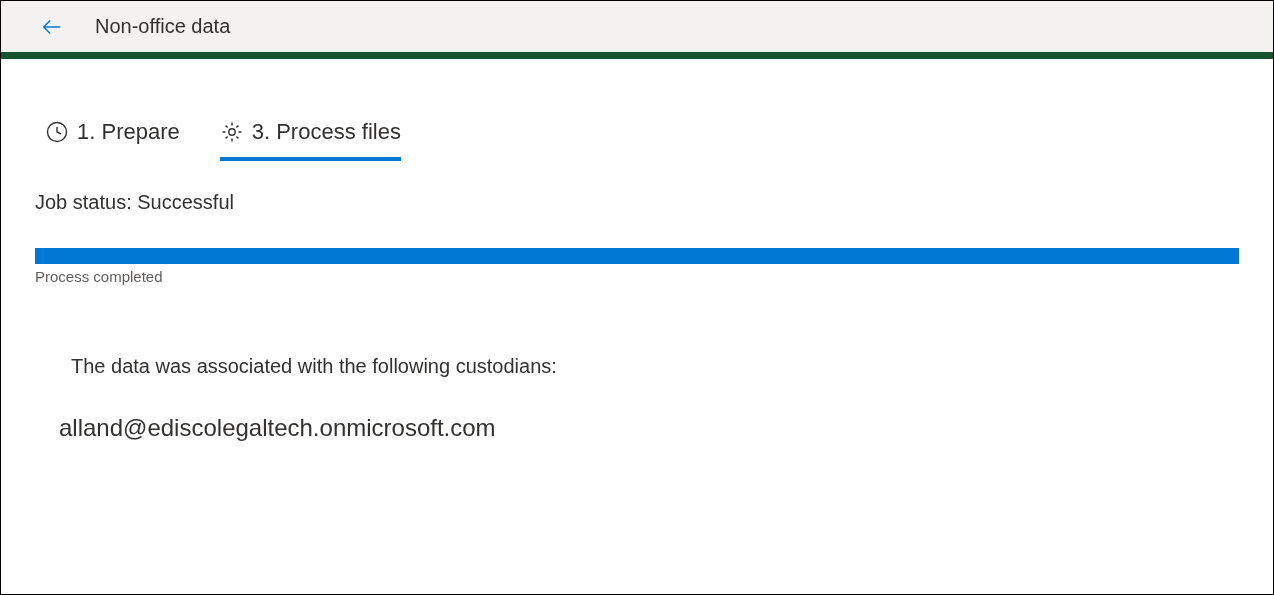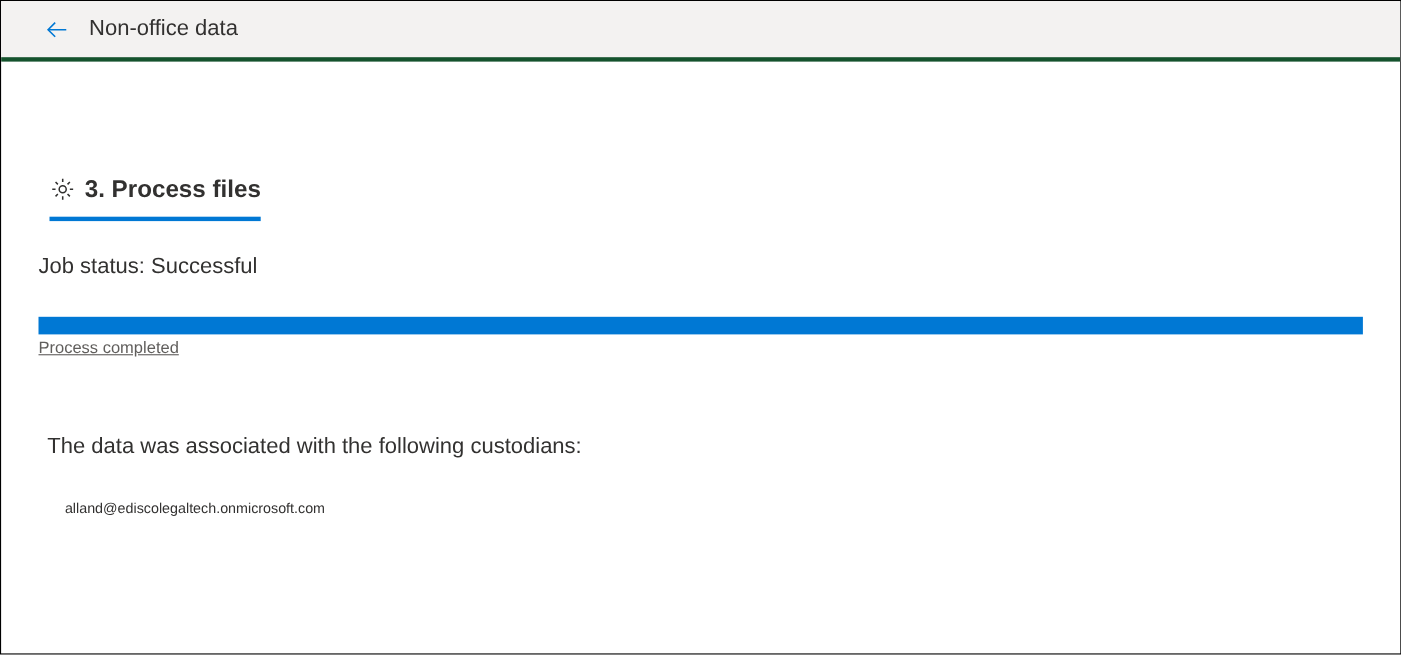--- a/index.html
+++ b/index.html
@@ -10,22 +10,22 @@
       border: 1px solid #000;
       background: #fff;
       color: #323130;
       overflow: hidden;
     }
     .header {
       background: #f3f2f1;
       display: flex;
       align-items: center;
       padding: 14px 20px 14px 40px;
-      gap: 18px;
-      border-bottom: 4px solid #14532d;
+      gap: 32px;
+      border-bottom: 7px solid #14532d;
     }
     .back-arrow {
       display: inline-flex;
       align-items: center;
       justify-content: center;
       cursor: pointer;
       color: #0078d4;
     }
     .header-title {
       font-size: 20px;
@@ -45,23 +45,22 @@
       align-items: center;
       gap: 8px;
       font-size: 22px;
       font-weight: 400;
       color: #323130;
       padding-bottom: 12px;
       cursor: pointer;
       border-bottom: 4px solid transparent;
     }
     .tab.active {
-      font-weight: 700;
+      font-weight: 400;
       border-bottom: 4px solid #0078d4;
-      margin-top: 43px;
     }
     .tab .icon {
       display: inline-flex;
       align-items: center;
       color: #323130;
     }
     .description {
       font-size: 20px;
       line-height: 1.6;
       margin-top: 40px;
@@ -75,50 +74,58 @@
     .progress-wrap { margin-top: 34px; }
     .progress-bar {
       height: 16px;
       background: #0078d4;
       width: 100%;
     }
     .progress-label {
       font-size: 15px;
       color: #605e5c;
       margin-top: 4px;
-      text-decoration: underline;
     }
     .custodians {
       margin-top: 70px;
-      margin-left: 8px;
+      margin-left: 36px;
       font-size: 20px;
     }
     .custodian-email {
       margin-top: 36px;
       margin-left: 24px;
-      font-size: 13px;
+      font-size: 24px;
     }
   </style>
 </head>
 <body>
 
 <div class="header">
   <span class="back-arrow">
     <svg width="22" height="22" viewBox="0 0 24 24" fill="none" stroke="#0078d4" stroke-width="1.6">
       <line x1="3" y1="12" x2="21" y2="12"></line>
       <polyline points="10,5 3,12 10,19"></polyline>
     </svg>
   </span>
   <span class="header-title">Non-office data</span>
 </div>
 
 <div class="content">
 
   <div class="tabs">
 
+    <div class="tab">
+      <span class="icon">
+        <svg width="24" height="24" viewBox="0 0 24 24" fill="none" stroke="#323130" stroke-width="1.4">
+          <circle cx="12" cy="12" r="9.5"></circle>
+          <polyline points="12,7 12,12 16,14"></polyline>
+        </svg>
+      </span>
+      <span>1. Prepare</span>
+    </div>
 
 
     <div class="tab active">
       <span class="icon">
         <svg width="24" height="24" viewBox="0 0 24 24" fill="none" stroke="#323130" stroke-width="1.4">
           <circle cx="12" cy="12" r="3.2"></circle>
           <path d="M12 2.5 L12 5.5 M12 18.5 L12 21.5 M21.5 12 L18.5 12 M5.5 12 L2.5 12 M18.5 5.5 L16.4 7.6 M7.6 16.4 L5.5 18.5 M18.5 18.5 L16.4 16.4 M7.6 7.6 L5.5 5.5"></path>
         </svg>
       </span>
       <span>3. Process files</span>

